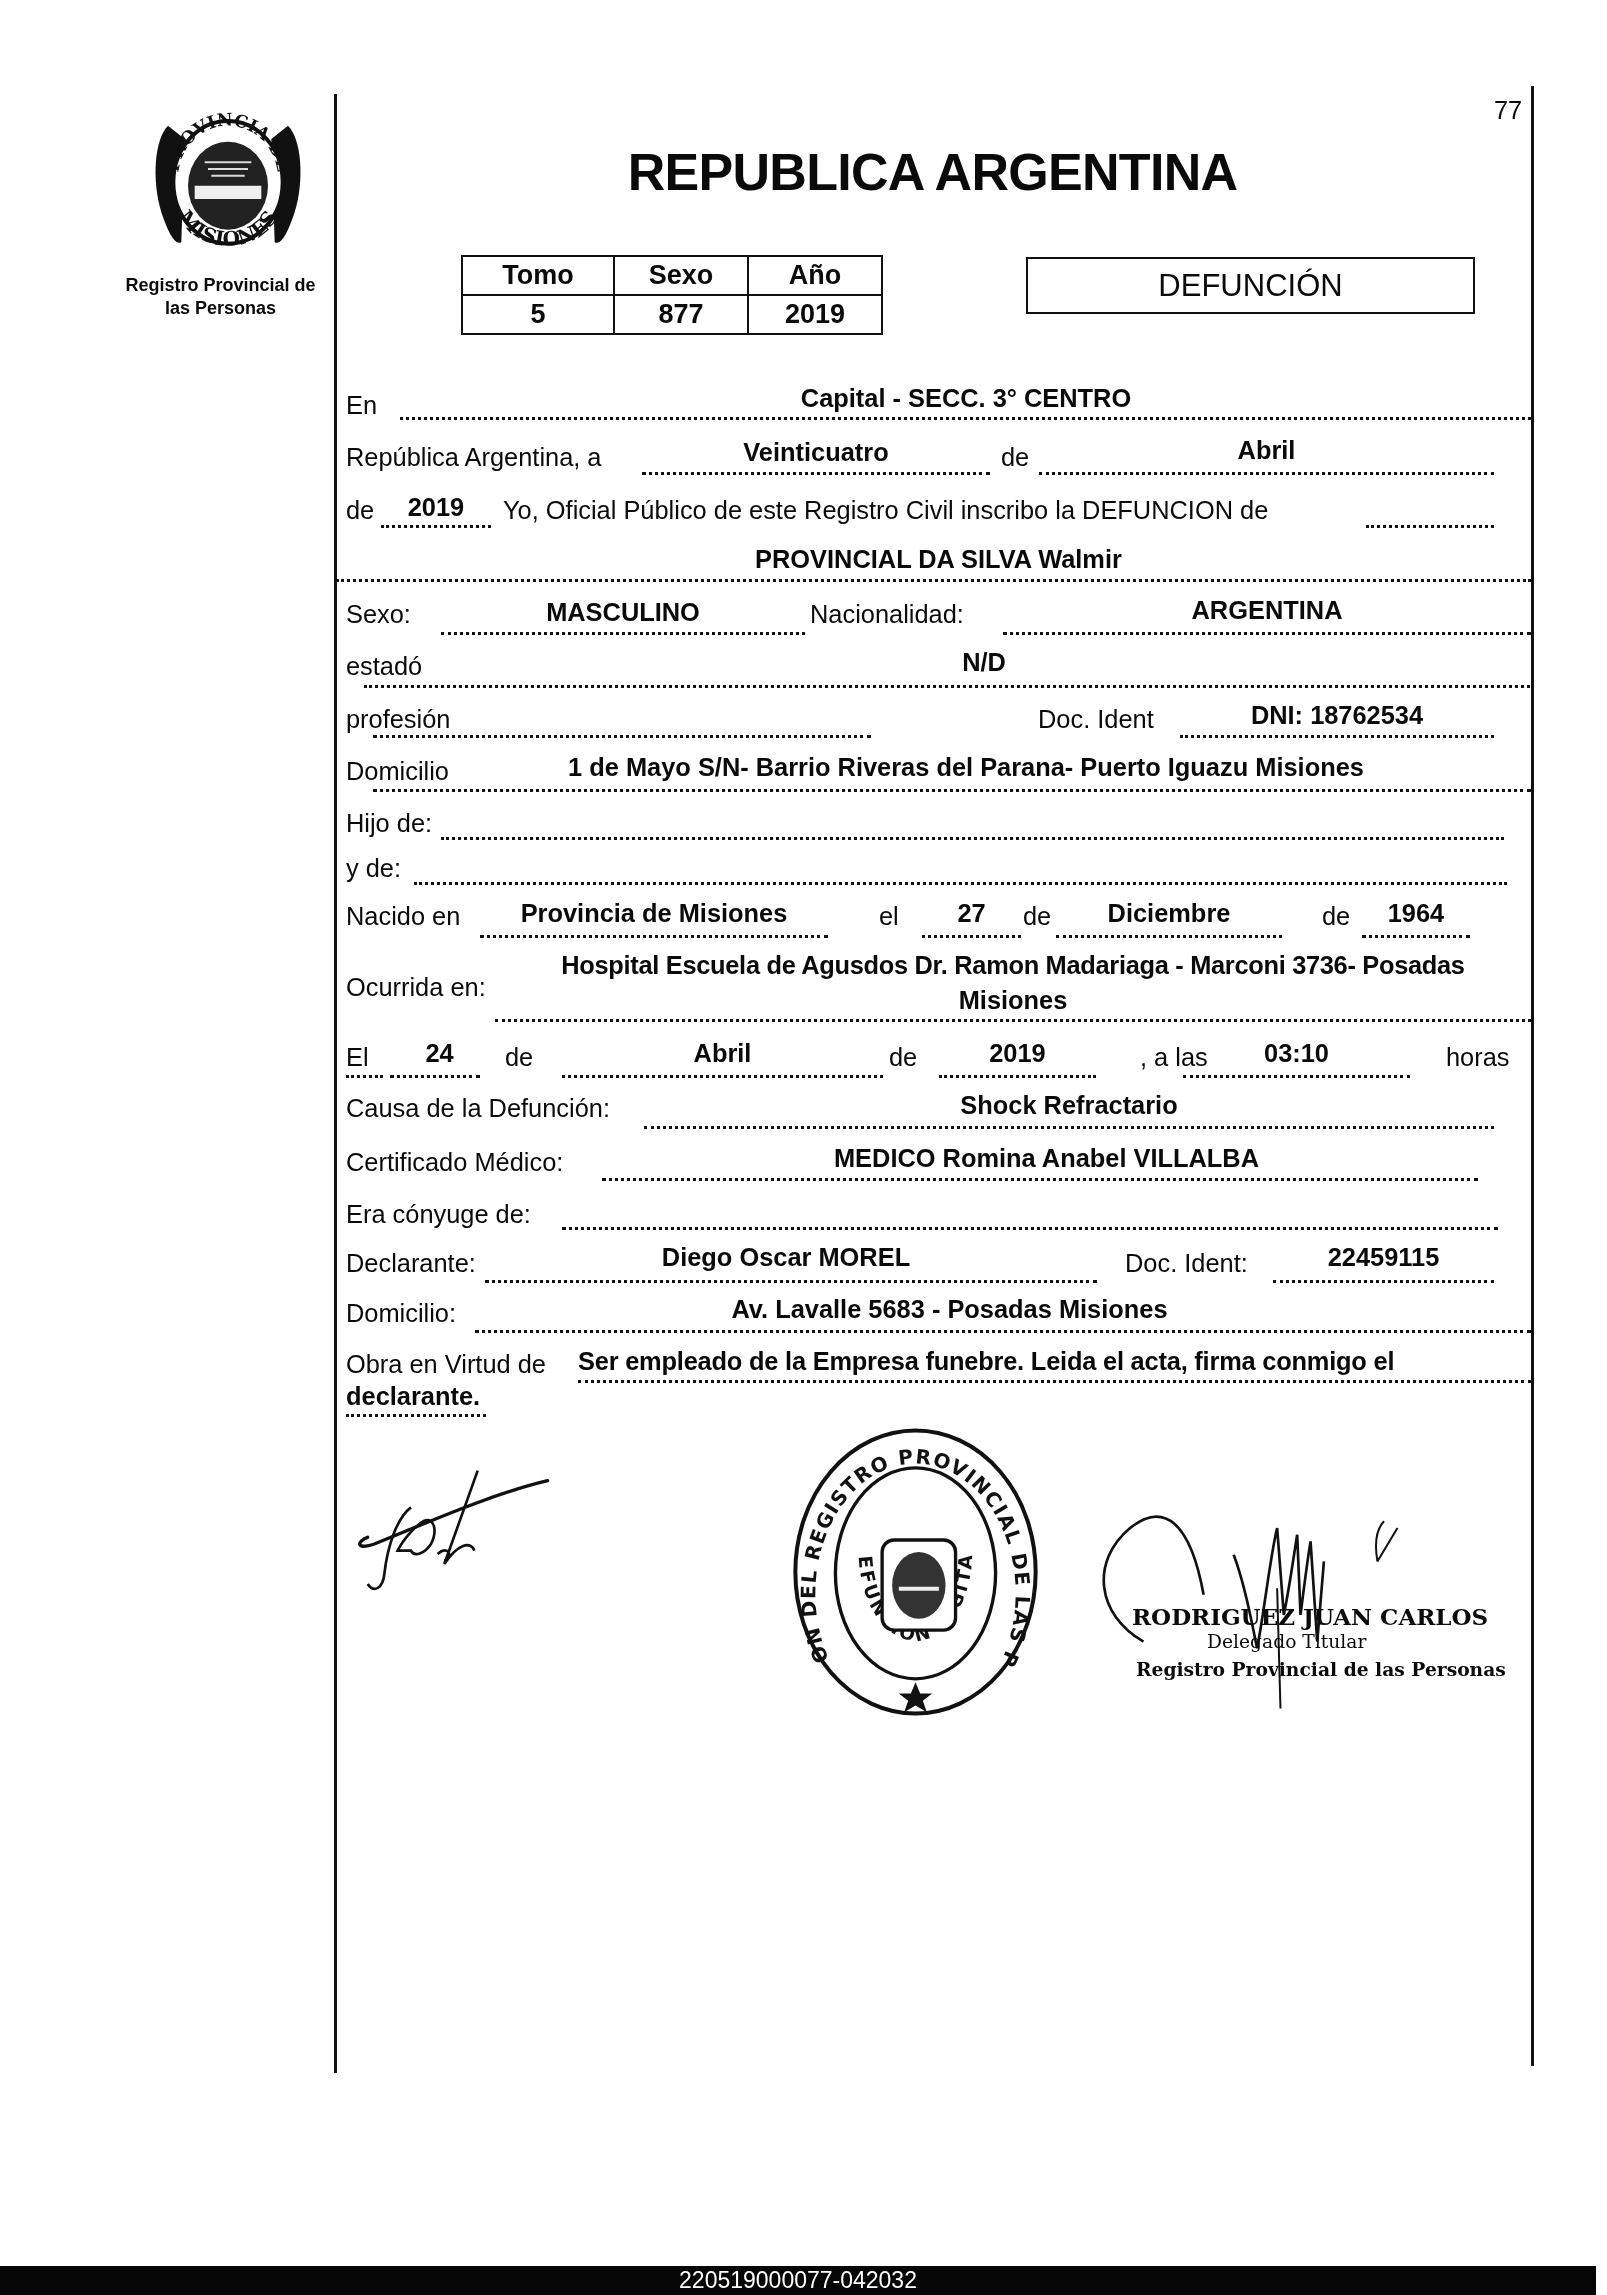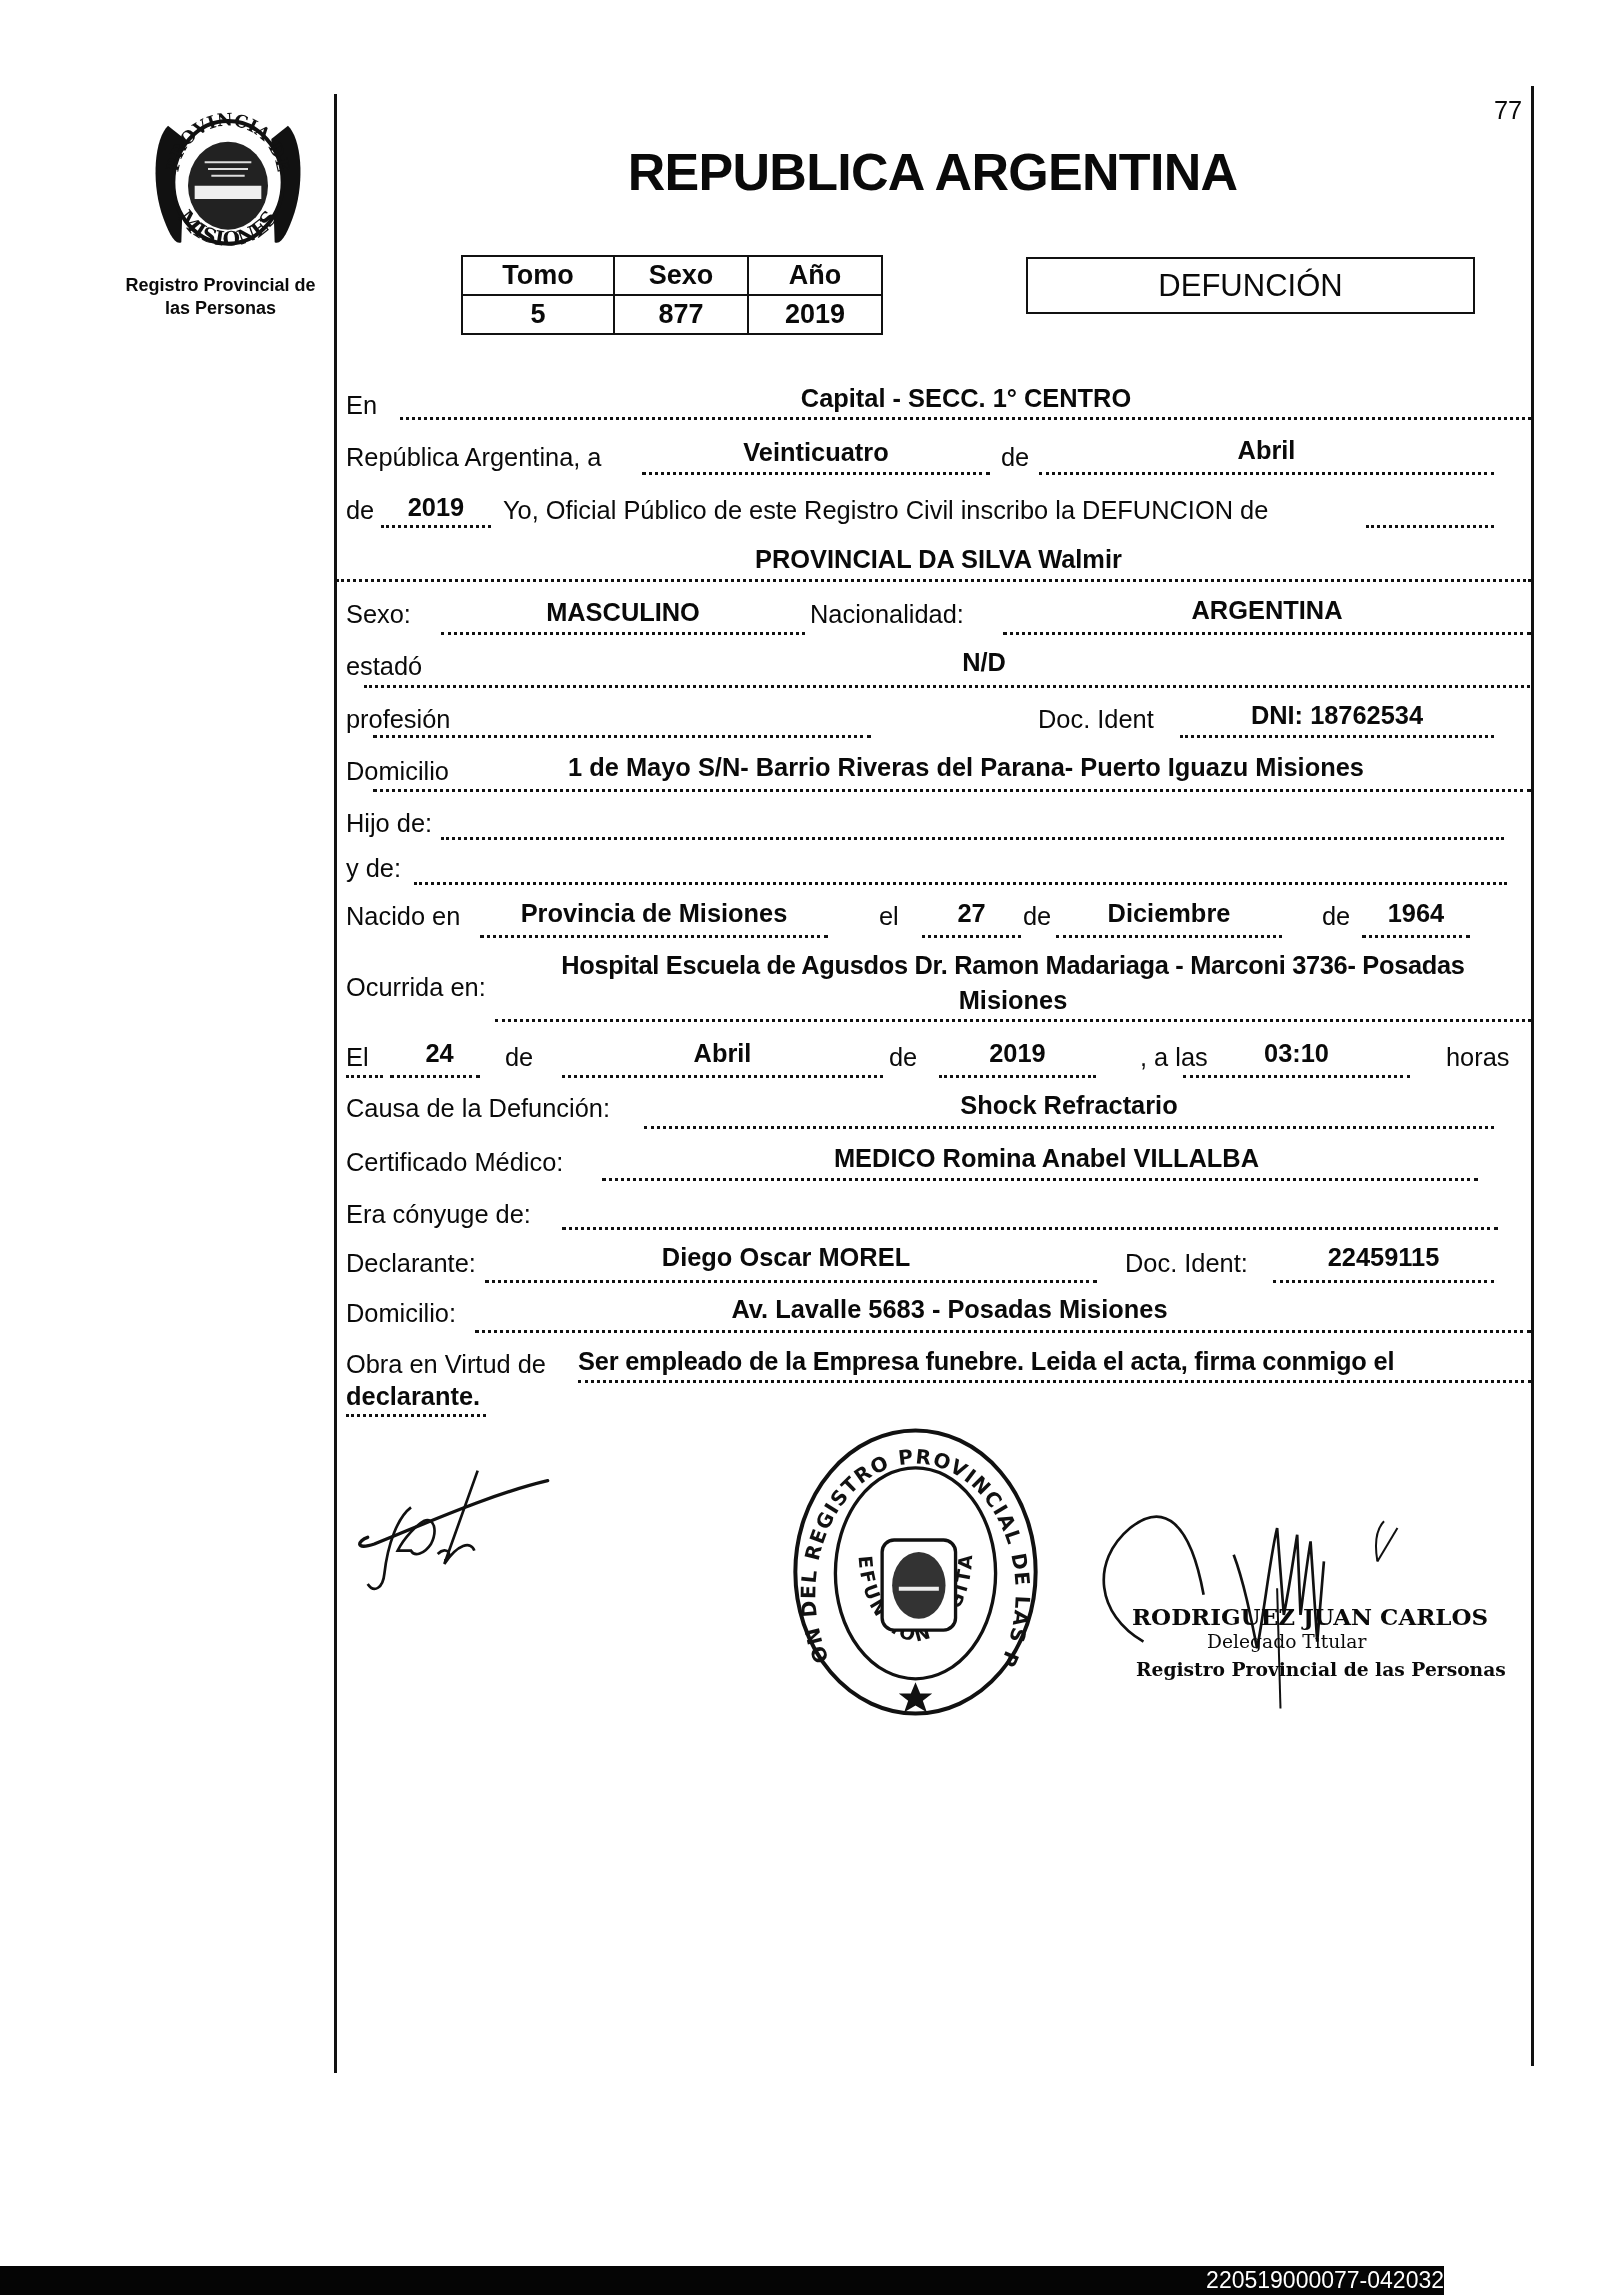--- a/index.html
+++ b/index.html
@@ -13,22 +13,22 @@
   table.ref { position:absolute; left:461px; top:255px; border-collapse:collapse; }
   table.ref td { border:2.7px solid #111; width:132px; height:37px; text-align:center;
                  font-size:27px; padding:0;font-weight:bold; }
   table.ref tr td:first-child { width:150px; }
   .type-box { position:absolute; left:1026px; top:257px; width:445px; height:53px;
               border:2.7px solid #111; text-align:center; line-height:53px; font-size:31px; }
   .lbl { position:absolute; font-size:25.4px; white-space:nowrap; }
   .val { position:absolute; font-size:25.4px; font-weight:bold; text-align:center; white-space:nowrap; }
   .dots { position:absolute; height:0; border-bottom:3.3px dotted #111; }
   .sig-name { position:absolute; font-family:"DejaVu Serif", serif; font-weight:bold; white-space:nowrap; }
-  .footer-bar { position:absolute; left:0; top:2266px; width:1404px; height:29px; background:#050505;
-                color:#fff; text-align:right; font-size:23px; line-height:29px;padding-left:40px; }
+  .footer-bar { position:absolute; left:0; top:2266px; width:1596px; height:29px; background:#050505;
+                color:#fff; text-align:center; font-size:23px; line-height:29px; }
   svg { position:absolute; overflow:visible; }
 </style>
 </head>
 <body>
 
 <div class="vrule" style="left:334px; top:94px; height:1979px;"></div>
 <div class="vrule" style="left:1531px; top:86px; height:1980px;"></div>
 
 <div class="page-num">77</div>
 
@@ -72,21 +72,21 @@
     <td>5</td>
     <td>877</td>
     <td>2019</td>
   </tr>
 </tbody>
   </table>
 
 <div class="type-box">DEFUNCIÓN</div>
 
 <div class="lbl" style="left:346px; top:391px;">En</div>
-<div class="val" style="left:401px; width:1130px; top:384px;">Capital - SECC. 1° CENTRO</div>
+<div class="val" style="left:401px; width:1130px; top:384px;">Capital - SECC. 3° CENTRO</div>
 <div class="dots" style="left:400px; width:1131px; top:417px;"></div>
 
 <div class="lbl" style="left:346px; top:443px;">República Argentina, a</div>
 <div class="val" style="left:642px; width:348px; top:438px;">Veinticuatro</div>
 <div class="dots" style="left:642px; width:348px; top:472px;"></div>
 <div class="lbl" style="left:1001px; top:443px;">de</div>
 <div class="val" style="left:1039px; width:455px; top:436px;">Abril</div>
 <div class="dots" style="left:1039px; width:455px; top:472px;"></div>
 
 <div class="lbl" style="left:346px; top:496px;">de</div>

